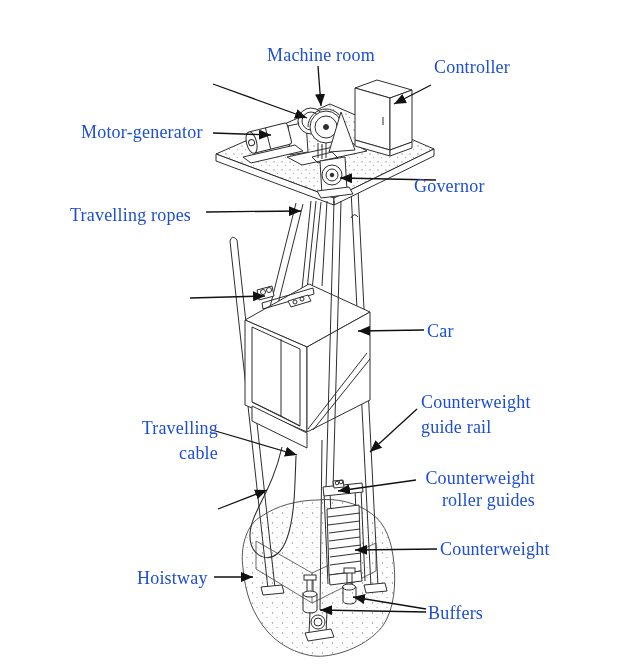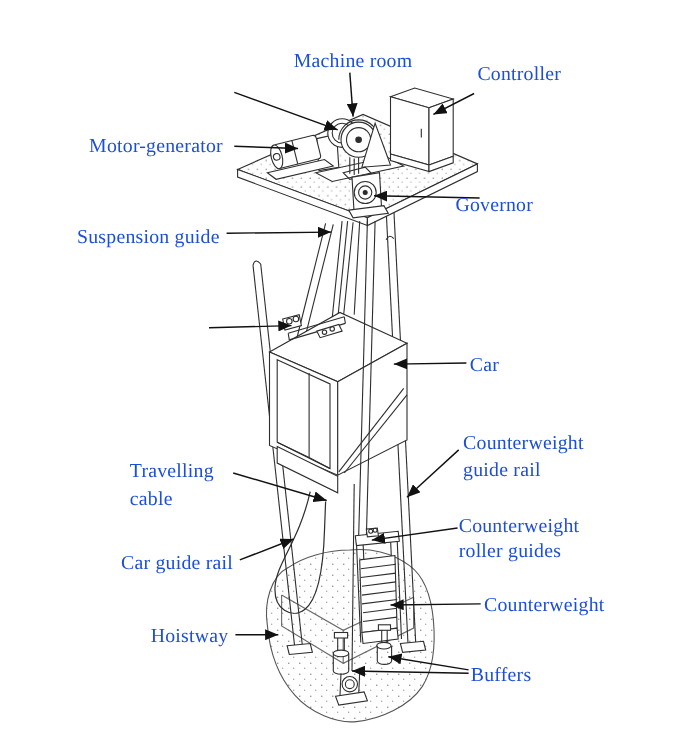--- a/index.html
+++ b/index.html
@@ -5,21 +5,21 @@
   html,body{margin:0;padding:0;background:#fff;}
   #stage{
     position:relative;width:630px;height:671px;background:#fff;
     font-family:"Liberation Serif","DejaVu Serif",serif;color:#111;overflow:hidden;
   }
   #art{position:absolute;left:0;top:0;}
   .lbl{
     position:absolute;font-size:18px;line-height:20px;white-space:nowrap;
     color:#1d4ed8;letter-spacing:.2px;
   }
-  .lbl.two{white-space:normal;text-align:left;}
+  .lbl.two{white-space:normal;text-align:right;}
   .lbl.two span{display:block;}
 </style>
 </head>
 <body>
 
 <div id="stage">
 
 <svg id="art" width="630" height="671" viewBox="0 0 630 671">
   <defs>
     <pattern id="stip" width="8" height="8" patternUnits="userSpaceOnUse">
@@ -222,35 +222,34 @@
     <line x1="214" y1="577" x2="253" y2="577" marker-end="url(#ah)"></line>
     <line x1="426" y1="609" x2="353" y2="597" marker-end="url(#ah)"></line>
     <line x1="426" y1="612" x2="320" y2="610" marker-end="url(#ah)"></line>
   </g>
 </svg>
 
   <div class="lbl" style="left:267px;top:45px">Machine room</div>
   <div class="lbl" style="left:434px;top:57px">Controller</div>
   <div class="lbl" style="left:81px;top:122px">Motor-generator</div>
   <div class="lbl" style="left:414px;top:176px">Governor</div>
-  <div class="lbl" style="left:70px;top:205px">Suspension guide</div>
+  <div class="lbl" style="left:70px;top:205px">Travelling ropes</div>
   <div class="lbl" style="left:427px;top:321px">Car</div>
 
   <div class="lbl two" style="left:421px;top:390px;width:120px;text-align:left;line-height:25px">
     <span>Counterweight</span>
     <span>guide rail</span>
   </div>
 
   <div class="lbl two" style="left:118px;top:416px;width:100px;line-height:25px">
     <span>Travelling</span>
     <span>cable</span>
   </div>
 
   <div class="lbl two" style="left:417px;top:467px;width:118px;line-height:22px">
     <span>Counterweight</span>
     <span>roller guides</span>
   </div>
 
-  <div class="lbl" style="left:110px;top:501px">Car guide rail</div>
   <div class="lbl" style="left:440px;top:539px">Counterweight</div>
   <div class="lbl" style="left:137px;top:568px">Hoistway</div>
   <div class="lbl" style="left:428px;top:603px">Buffers</div>
 </div>
 
 </body></html>

